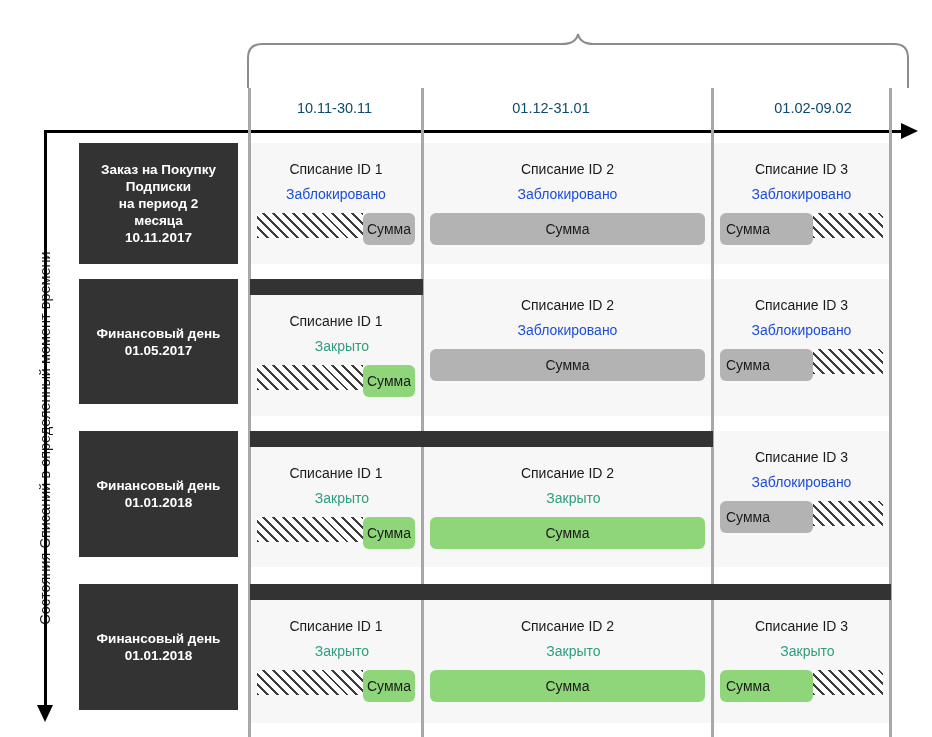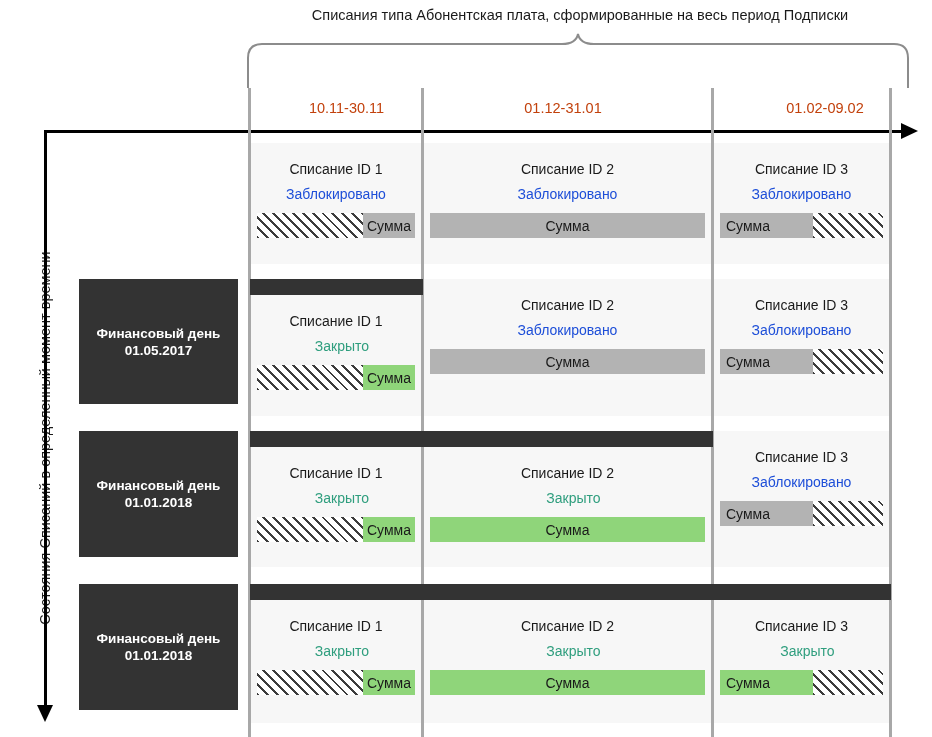--- a/index.html
+++ b/index.html
@@ -92,23 +92,22 @@
     border-right: 8px solid transparent;
     border-top: 17px solid #000000;
   }
 
   
   .col-head {
     position: absolute;
     top: 100px;
     font-size: 14.5px;
     text-align: center;
-    color: #c2410c;
-    white-space: nowrap;
-    padding-left: 12px;
+    color: #0c4a6e;
+    white-space: nowrap;
   }
 
   
   .col-sep {
     position: absolute;
     top: 88px;
     width: 3px;
     height: 649px;
     background: #a8a8a8;
   }
@@ -192,42 +191,42 @@
     background-color: #ffffff;
     background-image: repeating-linear-gradient(
       45deg,
       #3c3c3c 0px, #3c3c3c 2px,
       #ffffff 2px, #ffffff 7px
     );
   }
   .fill {
     position: absolute;
     top: 0;
-    height: 25px;
+    height: 32px;
     display: flex;
     align-items: center;
     box-sizing: border-box;
+    border-radius: 6px;
   }
   .fill-grey  { background: #b3b3b3; }
   .fill-green { background: #8fd57a; }
   .fill-label {
     font-size: 14px;
     color: #1a1a1a;
     width: 100%;
     text-align: center;
     white-space: nowrap;
   }
   .fill-label.align-left  { text-align: left;  padding-left: 6px; }
 </style>
 </head>
 <body>
 
 <div id="canvas">
 
-  <div class="top-caption">Списания типа Абонентская плата, сформированные на весь период Подписки</div>
 
   <div class="brace-wrap">
     <svg width="680" height="60" viewBox="0 0 680 60">
       <path d="M8 58 L8 28 Q8 14 22 14 L322 14 Q336 14 338 4 Q340 14 354 14 L654 14 Q668 14 668 28 L668 58" fill="none" stroke="#8c8c8c" stroke-width="2"></path>
     </svg>
   </div>
 
   <div class="v-axis-label">Состояния Списаний в определенный момент времени</div>
 
   <div class="axis-line h-axis"></div>
@@ -242,20 +241,29 @@
     </div>
   <div id="col-seps">
       <div class="col-sep" style="left: 248px;"></div>
       <div class="col-sep" style="left: 421px;"></div>
       <div class="col-sep" style="left: 711px;"></div>
       <div class="col-sep" style="left: 889px;"></div>
     </div>
 
   <div class="grid" id="grid">
       <div class="row" style="top: 0px; height: 121px;">
+        <div class="row-label" style="height: 121px;">
+          <div>
+            <div class="ln">Заказ на Покупку</div>
+            <div class="ln">Подписки</div>
+            <div class="ln">на период 2</div>
+            <div class="ln">месяца</div>
+            <div class="ln">10.11.2017</div>
+          </div>
+        </div>
         <div class="cell" style="left: 172px; width: 170px; top: 0px; height: 121px;">
           <div class="cell-title">Списание ID 1</div>
           <div class="cell-status status-blocked">Заблокировано</div>
           <div class="bar-wrap" style="width: 158px;">
             <div class="hatch" style="left: 0px; width: 106px;"></div>
             <div class="fill fill-grey" style="width: 52px; left: 106px;">
               <div class="fill-label">Сумма</div>
             </div>
           </div>
         </div>

